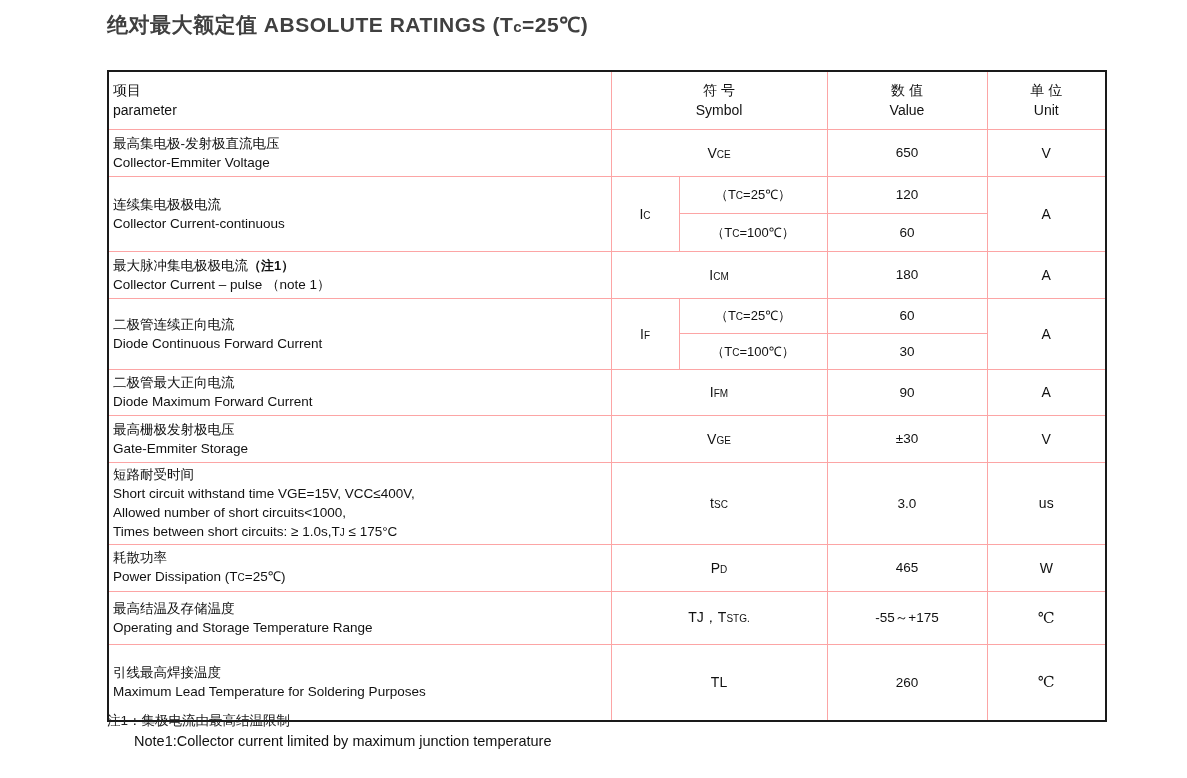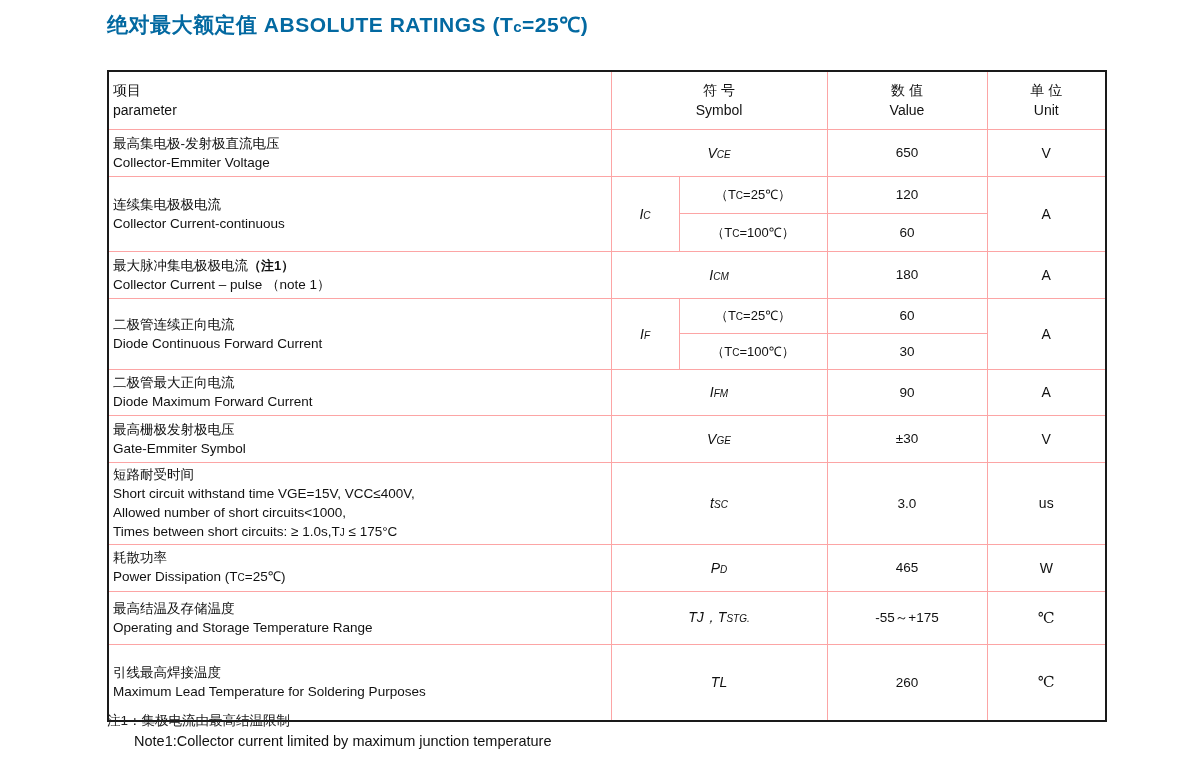--- a/index.html
+++ b/index.html
@@ -7,21 +7,21 @@
   body {
     width: 1187px; height: 778px;
     background: #ffffff;
     color: #111111;
     font-family: "Liberation Sans", sans-serif;
     position: relative;
     overflow: hidden;
   }
   .page-title {
     position: absolute; left: 107px; top: 10px;
-    font-size: 21px; font-weight: bold; color: #0369a1;
+    font-size: 21px; font-weight: bold; color: #404040;
     letter-spacing: 0.5px; white-space: nowrap;
   }
   .page-title .t-sub { font-size: 15px; }
 
   table.ratings {
     position: absolute; left: 107px; top: 70px;
     width: 998px;
     border-collapse: collapse;
     table-layout: fixed;
     border: 2px solid #1a1a1a;
@@ -48,21 +48,21 @@
   tr.h-tj   { height: 53px; }
   tr.h-tl   { height: 77px; }
 
   .param-cell { text-align: left; padding-left: 12px; padding-right: 8px; }
   .param-line { font-size: 13.5px; line-height: 19px; white-space: nowrap; }
   .center     { text-align: center; }
 
   .hdr-cjk { font-size: 14px; line-height: 20px; }
   .hdr-en  { font-size: 14px; line-height: 20px; font-weight: normal; }
 
-  .sym-cell  { font-size: 14px; font-style: italic; }
+  .sym-cell  { font-size: 14px; }
   .cond-cell { font-size: 13px; }
   .val-cell  { font-size: 13.5px; }
   .unit-cell { font-size: 14px; }
   .unit-serif { font-family: "DejaVu Serif", serif; font-size: 15px; }
 
   .sub   { font-size: 10px; }
   .small { font-size: 13px; font-weight: bold; }
 
   .footer-notes { position: absolute; left: 107px; top: 710px; }
   .note-line-cjk { font-size: 13.5px; line-height: 21px; color: #222; }
@@ -153,21 +153,21 @@
           <div class="param-line"><span>二极管最大正向电流</span></div>
           <div class="param-line"><span>Diode Maximum Forward Current</span></div>
         </td>
         <td class="center sym-cell" colspan="2"><span>I</span><span class="sub">FM</span></td>
         <td class="center val-cell">90</td>
         <td class="center unit-cell">A</td>
       </tr>
       <tr class="h-vge">
         <td class="param-cell">
           <div class="param-line"><span>最高栅极发射极电压</span></div>
-          <div class="param-line"><span>Gate-Emmiter Symbol</span></div>
+          <div class="param-line"><span>Gate-Emmiter Storage</span></div>
         </td>
         <td class="center sym-cell" colspan="2"><span>V</span><span class="sub">GE</span></td>
         <td class="center val-cell">±30</td>
         <td class="center unit-cell">V</td>
       </tr>
       <tr class="h-tsc">
         <td class="param-cell">
           <div class="param-line"><span>短路耐受时间</span></div>
           <div class="param-line"><span>Short circuit withstand time VGE=15V, VCC≤400V,</span></div>
           <div class="param-line"><span>Allowed number of short circuits&lt;1000,</span></div>

